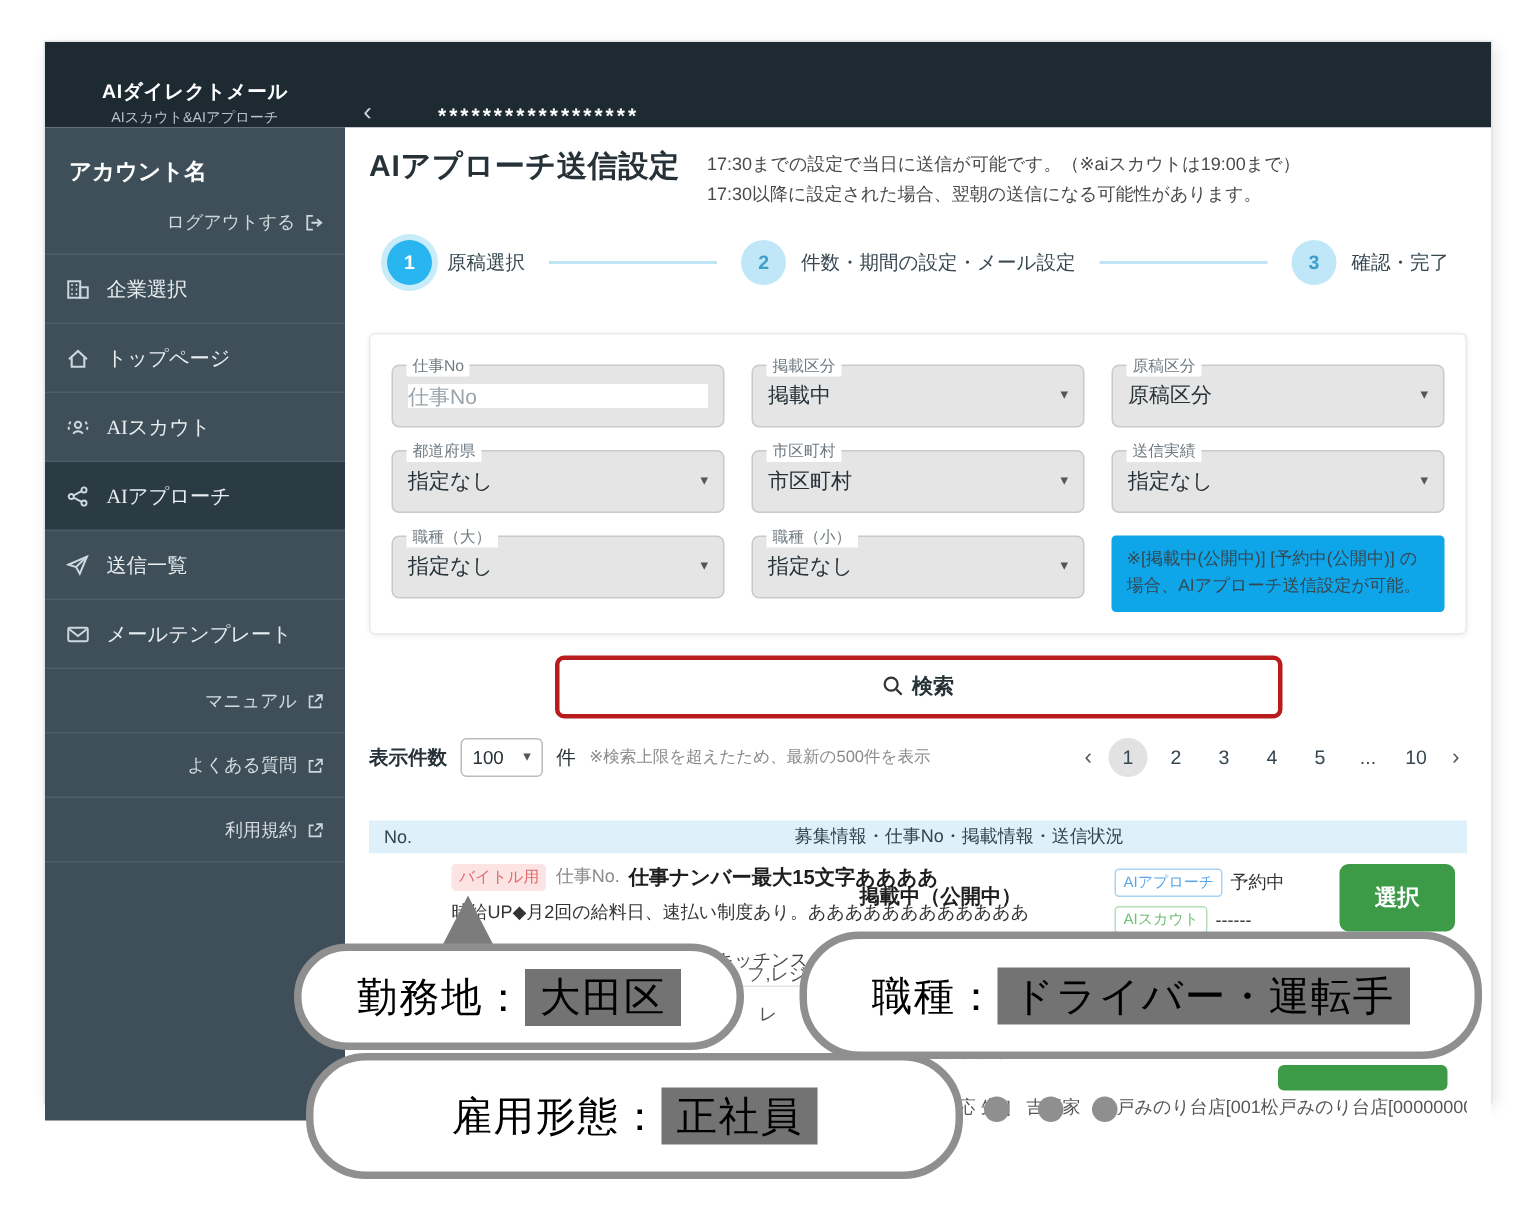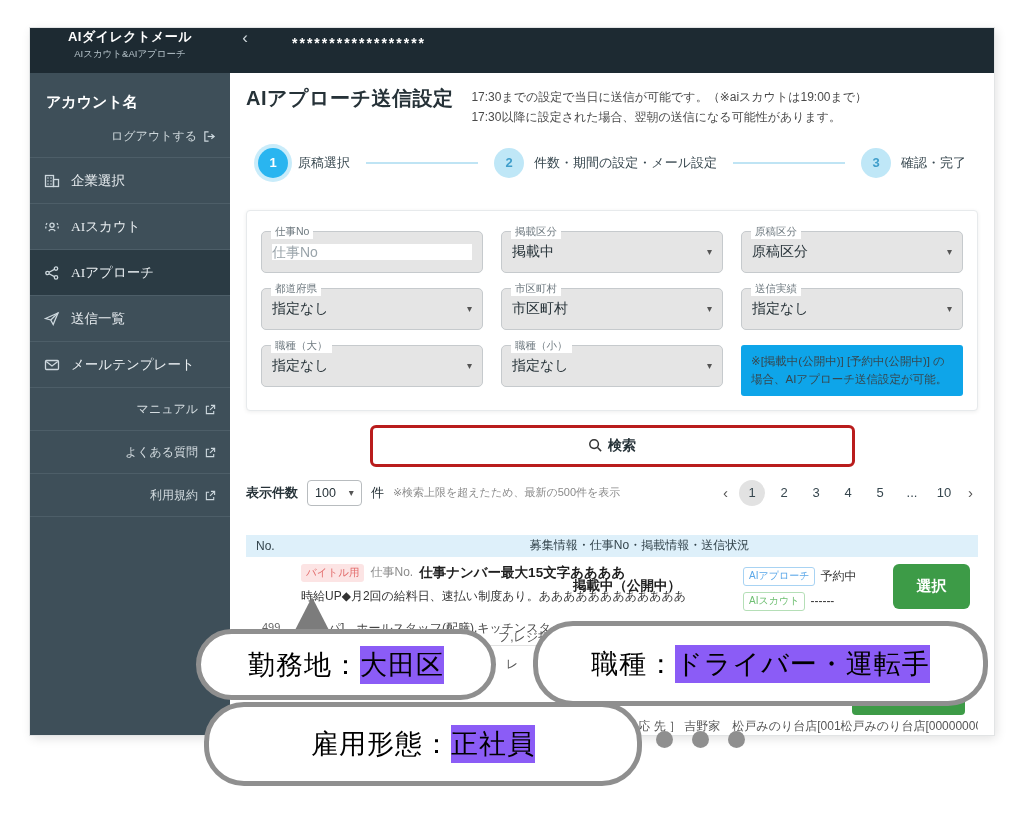--- a/index.html
+++ b/index.html
@@ -4,21 +4,21 @@
 <style>
   * { box-sizing: border-box; margin: 0; padding: 0; }
   html,body { width:1024px; height:813px; }
   body { background:#fff; font-family:"Liberation Sans","DejaVu Sans",sans-serif; position:relative; overflow:hidden; }
   svg { display:block; }
 
   .window { position:absolute; left:30px; top:28px; width:964px; height:707px; background:#fff;
             box-shadow:0 0 0 1px #e2e4e5, 2px 3px 10px rgba(0,0,0,.13); }
 
   
-  .topbar { height:45px; background:#1d2a32; display:flex; align-items:flex-start; }
+  .topbar { height:57px; background:#1d2a32; display:flex; align-items:flex-end; }
   .logo { width:200px; display:flex; flex-direction:column; justify-content:center; align-items:center; color:#fff; }
   .logo-title { font-size:13px; font-weight:bold; letter-spacing:.5px; }
   .logo-sub { font-size:9.5px; color:#b7c4cb; margin-top:2px; }
   .collapse { width:30px; color:#cfd8dc; display:flex; align-items:center; justify-content:center; font-size:17px; cursor:pointer; }
   .masked { color:#fff; font-weight:bold; font-size:14px; letter-spacing:2px; display:flex; align-items:center; padding-left:32px; padding-top:7px; }
 
   
   .frame-body { display:flex; height:662px; }
 
   
@@ -98,21 +98,21 @@
   .hidden-rows { position:relative; height:100px; background:#fff; }
   .frag { position:absolute; font-size:12px; color:#555; white-space:nowrap; z-index:1; }
   .frag.bold { font-weight:bold; color:#333; }
   .frag-detail { position:absolute; font-size:12px; color:#555; white-space:nowrap; overflow:hidden; width:488px; z-index:1; }
   .frag-btn { position:absolute; background:#3d9b47; border-radius:4px; z-index:1; }
 
   
   .bubble { position:absolute; background:#fff; border:5px solid #8f8f8f; border-radius:40px;
             display:flex; align-items:center; justify-content:center; z-index:10;
             font-size:27px; color:#000; letter-spacing:1px; white-space:nowrap; }
-  .bubble mark { background:#8b5cf6; color:#000; padding:1px 0; }
+  .bubble mark { background:#737373; color:#000; padding:1px 10px; }
   .bubble-pointer { position:absolute; width:0; height:0; border-left:19px solid transparent; border-right:19px solid transparent;
                     border-bottom:37px solid #7c7c7c; z-index:9; }
   .dots { position:absolute; display:flex; gap:19px; z-index:10; }
   .dot { width:17px; height:17px; border-radius:50%; background:#8f8f8f; }
 </style>
 </head>
 <body>
 
 <div class="window">
 
@@ -142,20 +142,29 @@
 
       <div class="nav-item">
         <span class="nav-icon">
           <svg width="16" height="16" viewBox="0 0 16 16" fill="none" stroke="currentColor" stroke-width="1.3">
               <rect x="1.5" y="2.5" width="8" height="11"></rect>
               <rect x="9.5" y="6.5" width="5" height="7"></rect>
               <path d="M3.5 5 h1 M6.5 5 h1 M3.5 8 h1 M6.5 8 h1 M3.5 11 h1 M6.5 11 h1"></path>
             </svg>
         </span>
         <span>企業選択</span>
+      </div>
+      <div class="nav-item">
+        <span class="nav-icon">
+          <svg width="16" height="16" viewBox="0 0 16 16" fill="none" stroke="currentColor" stroke-width="1.4">
+              <path d="M2 8.5 L8 3 L14 8.5"></path>
+              <path d="M3.8 7.3 V13.5 H12.2 V7.3"></path>
+            </svg>
+        </span>
+        <span>トップページ</span>
       </div>
       <div class="nav-item">
         <span class="nav-icon">
           <svg width="16" height="16" viewBox="0 0 16 16" fill="none" stroke="currentColor" stroke-width="1.3">
               <circle cx="8" cy="6.2" r="2.1"></circle>
               <path d="M4.8 12.2 a3.6 3.2 0 0 1 6.4 0"></path>
               <path d="M2 9.5 a6.3 6.3 0 0 1 1.6-6" stroke-dasharray="2 1.6"></path>
               <path d="M14 9.5 a6.3 6.3 0 0 0 -1.6-6" stroke-dasharray="2 1.6"></path>
             </svg>
         </span>

